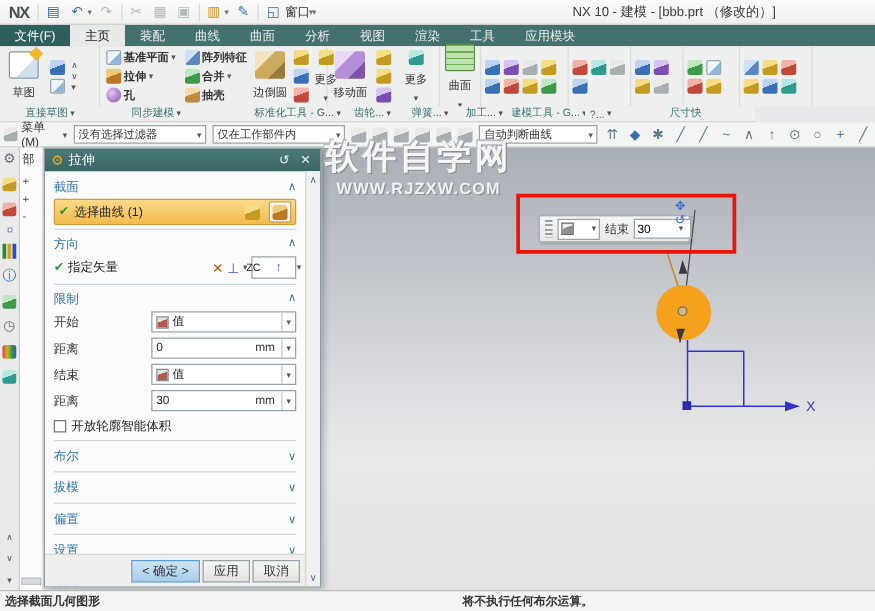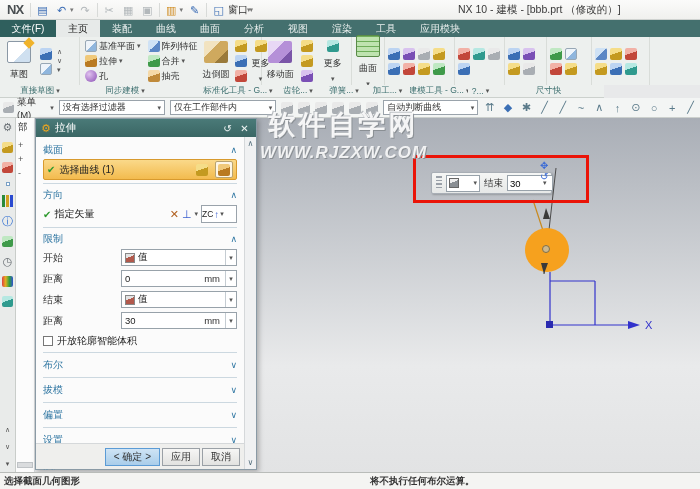--- a/index.html
+++ b/index.html
@@ -29,21 +29,21 @@
 
   
   #ribbon { position:absolute; left:0; top:37px; width:700px; height:48px;
     background:#edf0ee; display:flex; align-items:stretch; }
   .rgroup { display:flex; align-items:center; gap:3px; padding:2px 3px;
     border-right:1px solid #d9ddd9; }
   .bigbtn { width:32px; display:flex; flex-direction:column; align-items:center;
     justify-content:center; gap:5px; }
   .biglabel { font-size:9px; color:#333; white-space:nowrap; }
   .rb-col { display:flex; flex-direction:column; justify-content:center; gap:1px; }
-  .rb-item { display:flex; align-items:center; gap:2px; height:14px; padding:0 2px; }
+  .rb-item { display:flex; align-items:center; gap:2px; height:14px; padding:0 2px;font-weight:bold; }
   .rb-label { font-size:9px; color:#333; white-space:nowrap; }
   .chip { width:12px; height:12px; border-radius:2px; display:inline-block; flex:0 0 auto; }
   .c-plane { background:linear-gradient(135deg,#eef4fa 55%,#8fb6dd 55%); border:1px solid #97a7b5; }
   .c-ext { background:linear-gradient(160deg,#f0c97a 45%,#b97a22 45%); }
   .c-hole { background:radial-gradient(circle at 35% 35%,#e0c2ef,#8a4fb5); border-radius:50%; }
   .c-pat { background:linear-gradient(135deg,#cfe2f5 50%,#5b87c5 50%); }
   .c-uni { background:linear-gradient(160deg,#bfe8c2 45%,#3f9a4a 45%); }
   .c-shell { background:linear-gradient(160deg,#f5d9a8 45%,#c08a3a 45%); }
   .c-gray { background:linear-gradient(160deg,#e9e9e9 45%,#a9aeb3 45%); }
   .c-red { background:linear-gradient(160deg,#f2b1a6 45%,#c2473a 45%); }
@@ -121,21 +121,21 @@
   .divider { height:1px; background:#ccd8e0; margin:2px 0; }
   #selcurve { height:21px; background:linear-gradient(#fad98a,#f3bb4e); border:1px solid #d89a2e;
     border-radius:2px; display:flex; align-items:center; gap:4px; padding:0 3px; margin:1px 0 3px; }
   .okcheck { color:#2e9a2e; font-size:10px; font-weight:bold; }
   #selcurve .spacer, .vrow .spacer { flex:1; }
   .mini-tool { width:18px; height:17px; display:flex; align-items:center; justify-content:center; }
   .mini-raised { background:#fdf6e6; border:1px solid #b8a370; border-radius:2px; }
   .vrow { display:flex; align-items:center; gap:3px; height:22px; margin-bottom:2px; }
   .vic { font-size:11px; }
   .zcbox { width:36px; height:18px; background:#fff; border:1px solid #9aa3ab; display:flex;
-    align-items:center; gap:1px; font-size:8.5px; }
+    align-items:center; justify-content:center; gap:12px; font-size:8.5px; }
   .zc-up { color:#3b5fd0; font-size:10px; }
   .lrow { display:flex; align-items:center; height:21px; }
   .lrow .lab { width:78px; font-size:10px; color:#333; }
   .combo { flex:1; height:17px; background:#fff; border:1px solid #98a2aa; display:flex;
     align-items:center; padding:0 3px; gap:3px; font-size:9.5px; }
   .combo .grow { flex:1; }
   .combo .unit { color:#333; margin-right:2px; }
   .ddbox { width:11px; height:100%; border-left:1px solid #c5ccd2; display:flex;
     align-items:center; justify-content:center; margin-right:-3px; }
   .cube { width:10px; height:10px; background:linear-gradient(160deg,#e3e3e3 38%,#b2594c 38%);
@@ -168,22 +168,22 @@
     font-size:9.5px; padding:0 2px; font-family:inherit; }
   #handle-icons { position:absolute; left:524px; top:43px; z-index:7; display:flex;
     flex-direction:column; gap:1px; }
   #handle-icons span { color:#3a6bd6; font-size:10px; line-height:10px; }
 
   
   #watermark { position:absolute; left:260px; top:107px; z-index:50; text-align:center;
     pointer-events:none; }
   #wm1 { font-size:27px; font-weight:bold; letter-spacing:3px; color:rgba(255,255,255,.9);
     text-shadow:1px 1px 0 #8a8f94, -1px -1px 0 #b8bcc0; }
-  #wm2 { font-size:17px; font-weight:bold; letter-spacing:1px; color:rgba(255,255,255,.85);
-    text-shadow:1px 1px 0 #8a8f94;font-style:italic; }
+  #wm2 { font-size:13px; font-weight:bold; letter-spacing:1px; color:rgba(255,255,255,.85);
+    text-shadow:1px 1px 0 #8a8f94; }
 
   
   #statusbar { position:absolute; left:0; top:472px; width:700px; height:17px;
     background:#f4f4f2; border-top:1px solid #b9bcb9; display:flex; align-items:center;
     font-size:9.5px; font-weight:bold; color:#333; }
   #status-left { padding-left:4px; }
   #status-right { position:absolute; left:370px; }
 </style>
 </head>
 <body>

